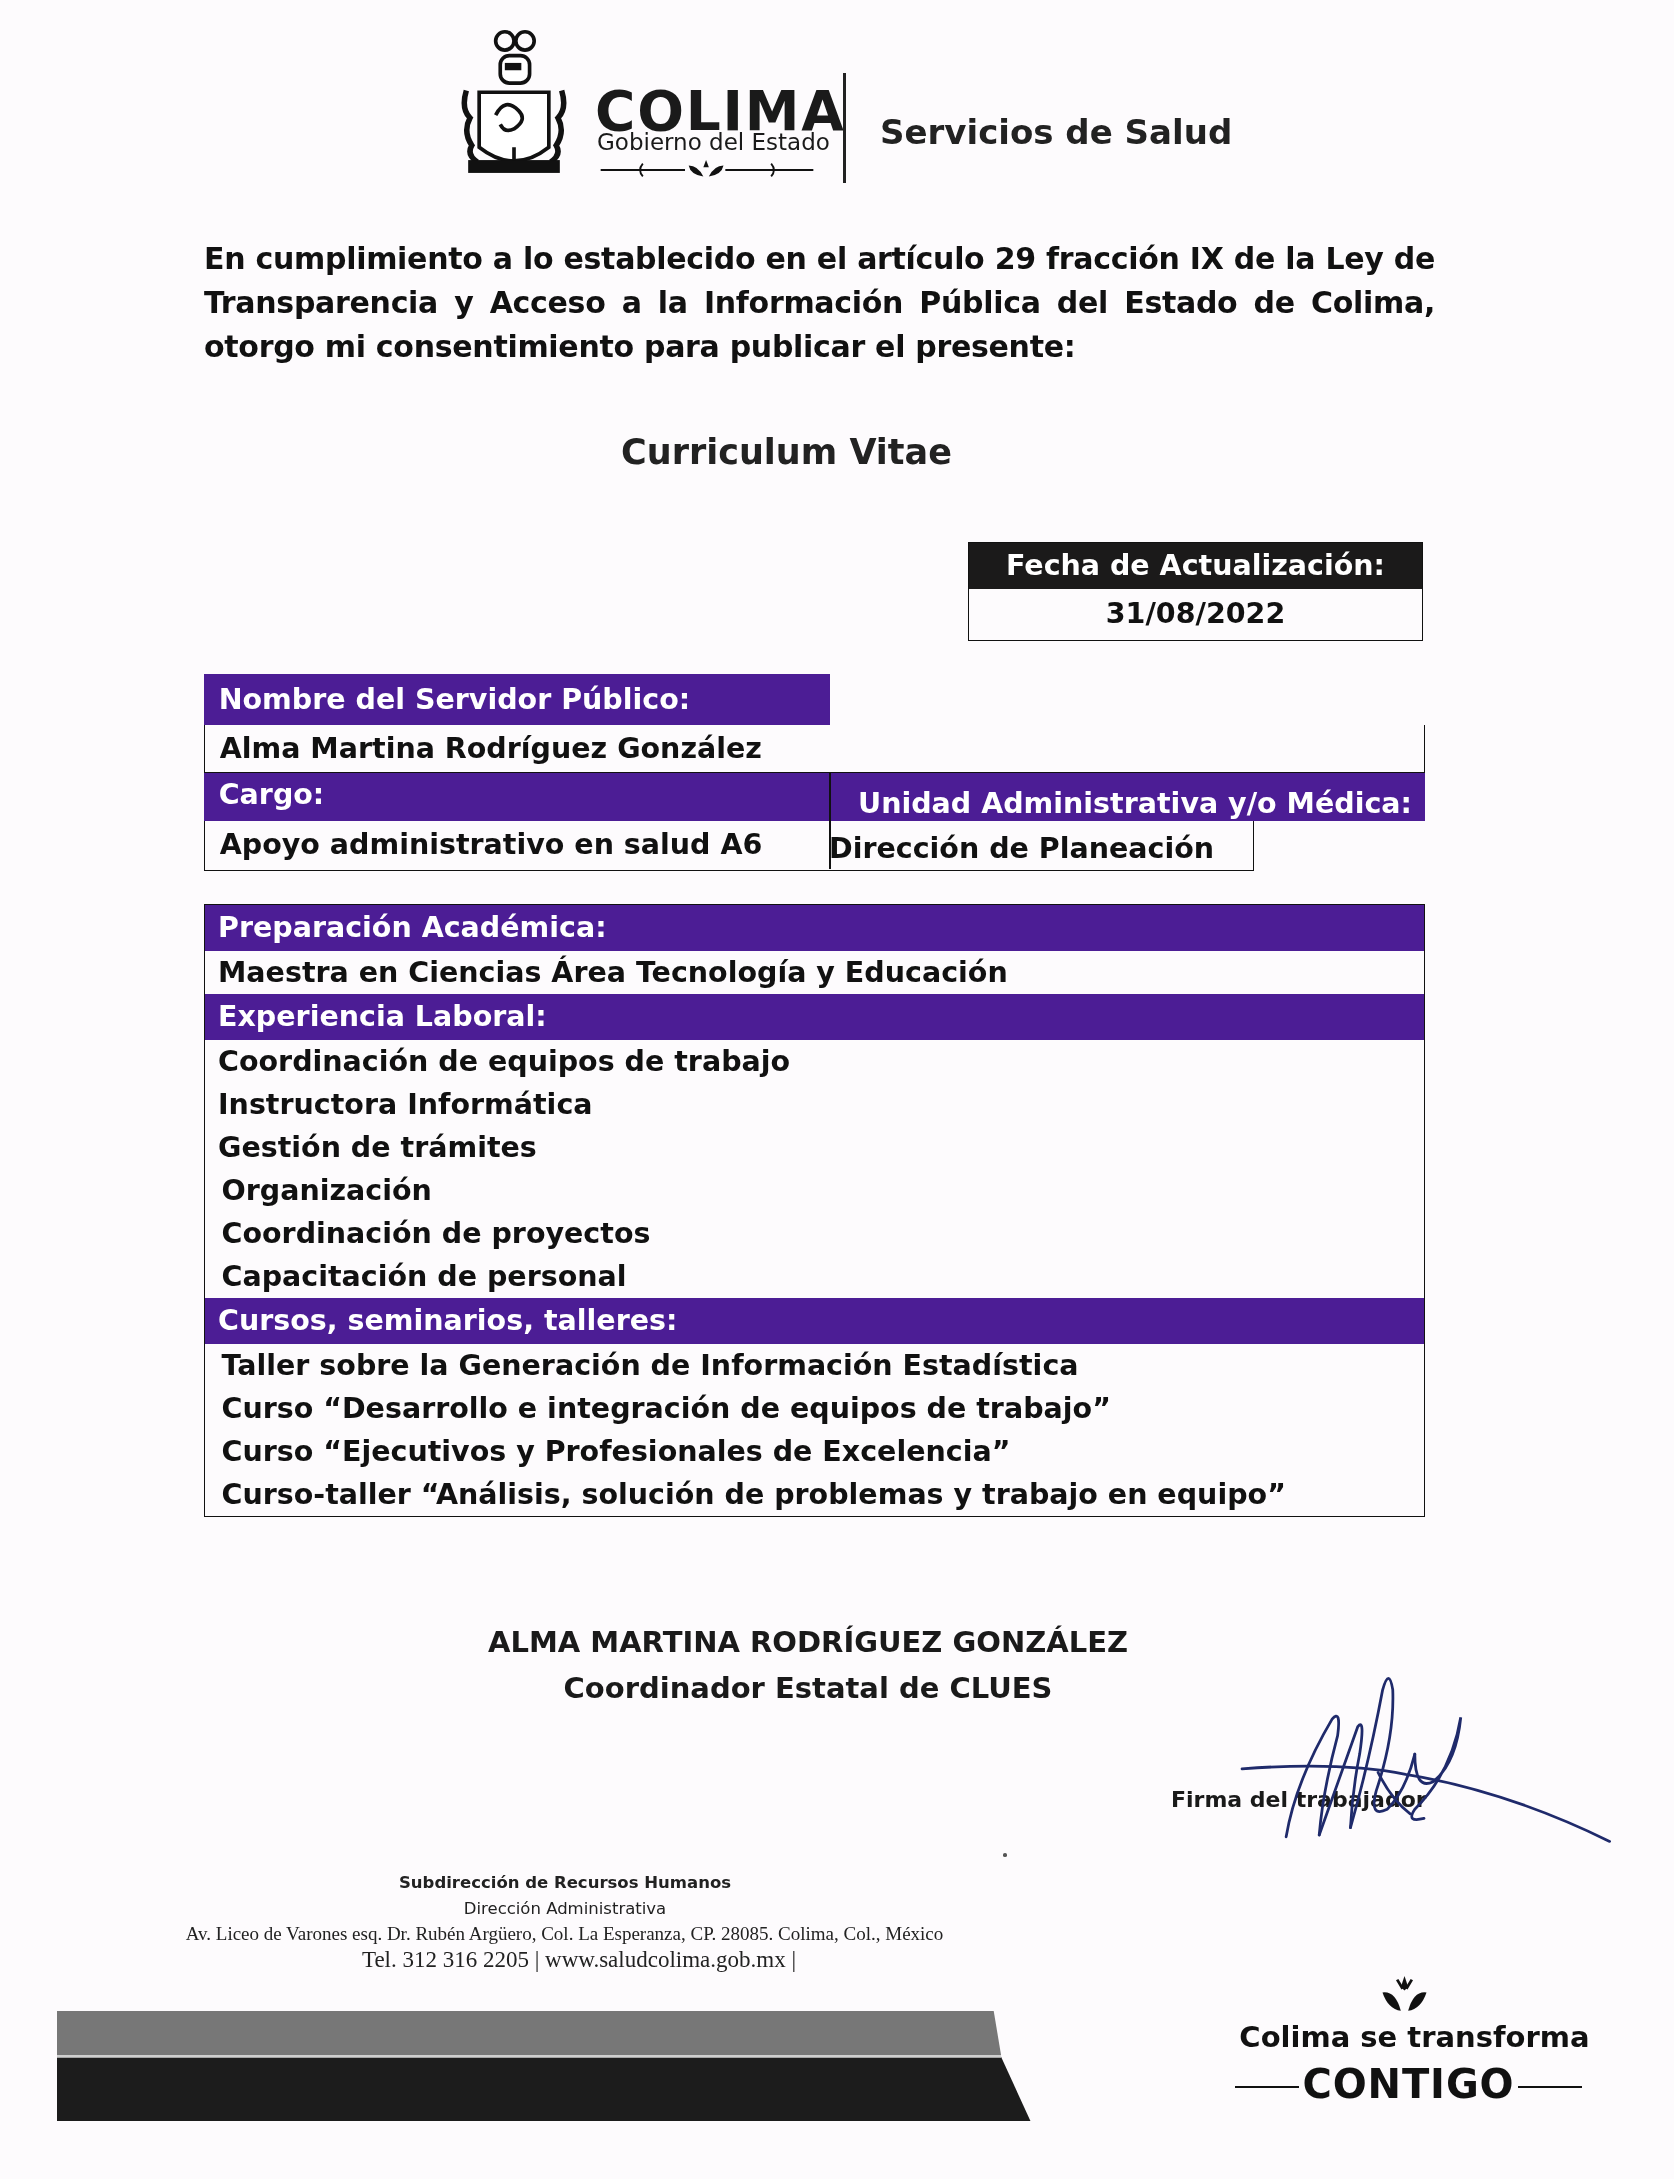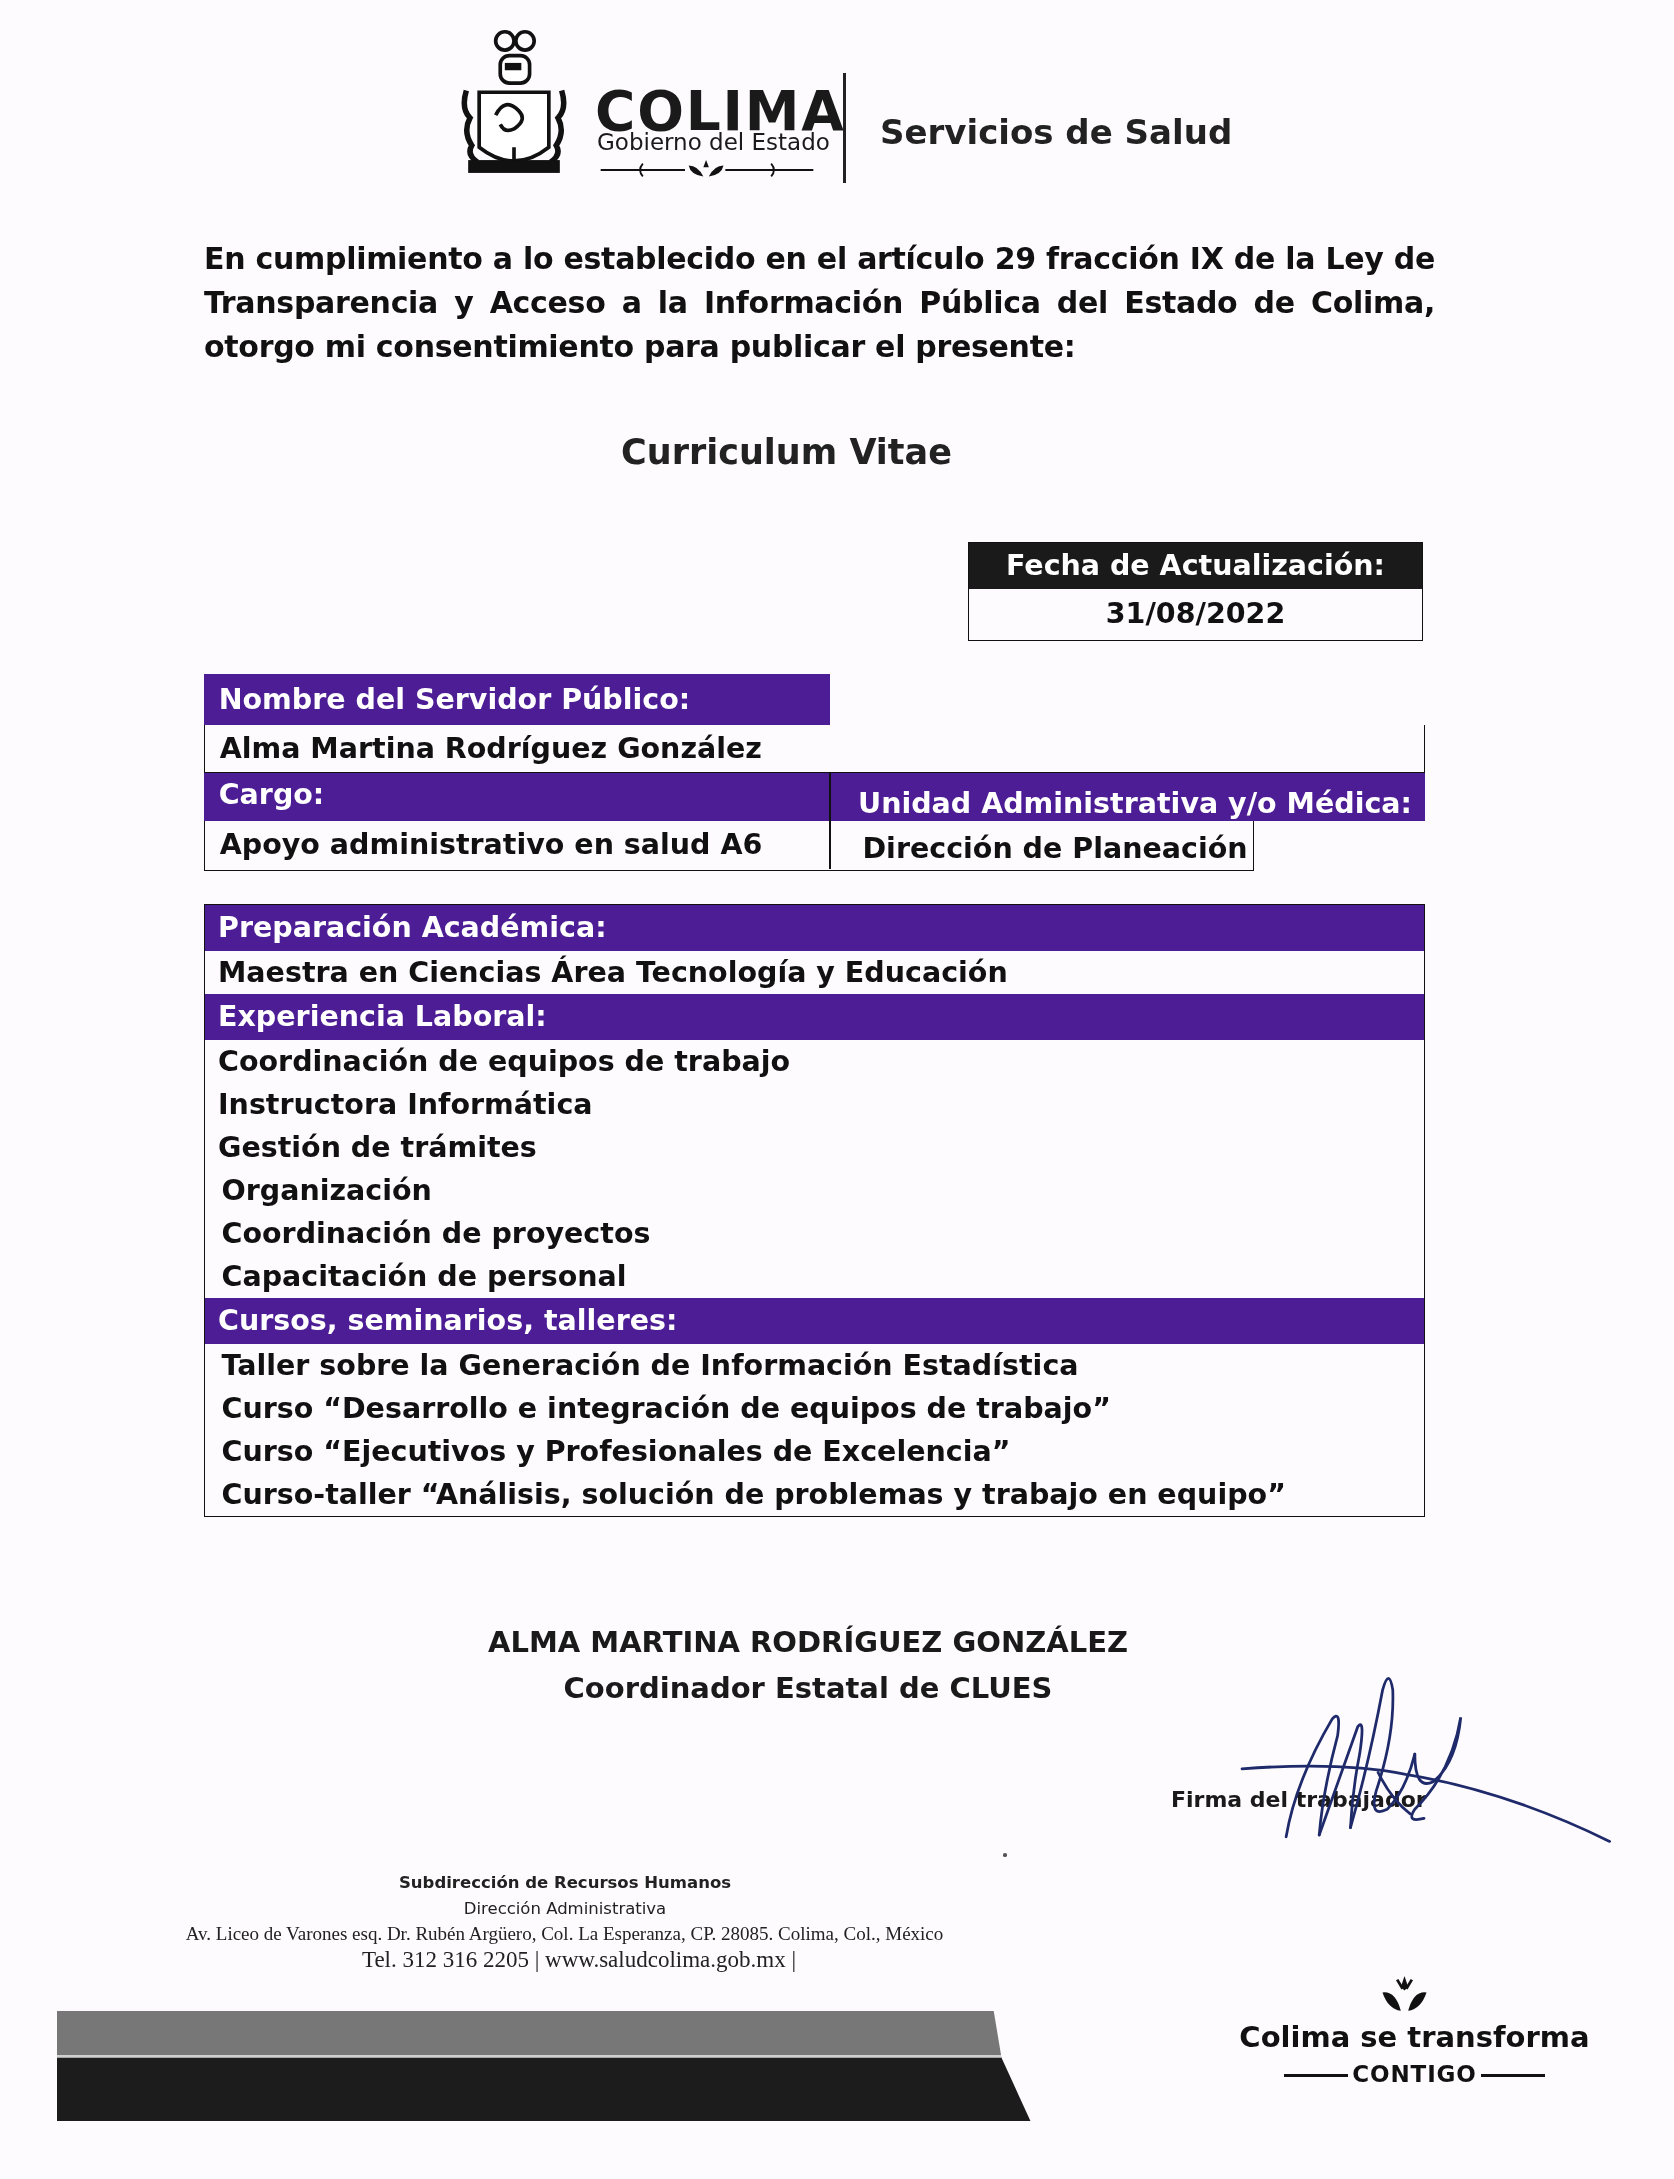--- a/index.html
+++ b/index.html
@@ -31,21 +31,21 @@
   .sect-text { font-family: "DejaVu Sans", sans-serif; font-weight: bold; font-size: 28.5px; }
 
   
   .b1-name-head { left: 204px; top: 674px; width: 626px; height: 51px; padding-left: 14.7px; line-height: 51px; }
   .b1-name-box { left: 204px; top: 725px; width: 1221px; height: 48px; border: 1.8px solid #111; border-top: none; padding-left: 14.7px; line-height: 48px; }
   .b1-cargo-head { left: 204px; top: 773px; width: 1221px; height: 48px; }
   .b1-cargo-head .l { position: absolute; left: 14.7px; top: 0; line-height: 44px; }
   .b1-cargo-head .r { position: absolute; right: 13px; top: 7.3px; line-height: 48px; }
   .b1-vals { left: 204px; top: 821px; width: 1050px; height: 50px; border: 1.8px solid #111; border-top: none; }
   .b1-vals .l { position: absolute; left: 14.7px; top: 0; line-height: 48px; }
-  .b1-vals .r { position: absolute; left: 624px; right: 0; top: 3.7px; text-align: center; line-height: 48px; margin-left: 28px; }
+  .b1-vals .r { position: absolute; left: 624px; right: 0; top: 3.7px; text-align: left; line-height: 48px; }
   .b1-vals .sep { position: absolute; left: 624px; top: -48px; width: 1.8px; height: 96px; background: #111; }
 
   
   .b2 { left: 204px; top: 904px; width: 1221px; border: 1.8px solid #111; }
   .b2-head { height: 46px; padding-left: 13px; line-height: 46px; }
   .b2-body { padding-left: 13px; }
   .b2-body div { line-height: 43px; }
 
   
   .sign-name { left: 0; width: 1616px; top: 1625px; text-align: center; font-size: 29px; font-weight: bold; font-family: "DejaVu Sans", sans-serif; color: #1a1a1a; }
@@ -57,21 +57,21 @@
   
   .foot-l1 { left: 138px; width: 854px; top: 1873px; text-align: center; font-size: 16.5px; font-weight: bold; font-family: "DejaVu Sans", sans-serif; color: #222; }
   .foot-l2 { left: 138px; width: 854px; top: 1899px; text-align: center; font-size: 16.5px; font-family: "DejaVu Sans", sans-serif; color: #222; }
   .foot-l3 { left: 101px; width: 927px; top: 1923px; text-align: center; font-size: 19px; font-family: "Liberation Serif", serif; color: #222; }
   .foot-l4 { left: 152px; width: 854px; top: 1947px; text-align: center; font-size: 23px; font-family: "Liberation Serif", serif; color: #222; }
 
   .band { left: 57px; top: 2011px; width: 1001px; height: 110px; }
 
   .slogan-icon { left: 1377px; top: 1974px; width: 55px; height: 46px; }
   .slogan1 { left: 1231px; top: 2020px; width: 367px; text-align: center; font-size: 29px; font-weight: bold; font-family: "DejaVu Sans", sans-serif; color: #111; }
-  .slogan2 { left: 1231px; top: 2061px; width: 367px; text-align: center; font-size: 23px; font-weight: bold; font-family: "DejaVu Sans", sans-serif; color: #111; letter-spacing: 0.9px; }
+  .slogan2 { left: 1231px; top: 2061px; width: 367px; font-size: 40px; font-weight: bold; font-family: "DejaVu Sans", sans-serif; color: #111; letter-spacing: 0.9px; }
   .slogan2 .line { display: inline-block; width: 64px; height: 2.8px; background: #111; vertical-align: middle; margin: 0 3.7px; }
 </style>
 </head>
 <body>
 
 <svg class="abs crest" viewBox="0 0 120 170">
   <circle cx="50" cy="14" r="10" fill="none" stroke="#111" stroke-width="4"></circle>
   <circle cx="72" cy="14" r="10" fill="none" stroke="#111" stroke-width="4"></circle>
   <rect x="45" y="30" width="32" height="30" rx="10" fill="#fff" stroke="#111" stroke-width="4"></rect>
   <rect x="50" y="38" width="18" height="8" fill="#111"></rect>

